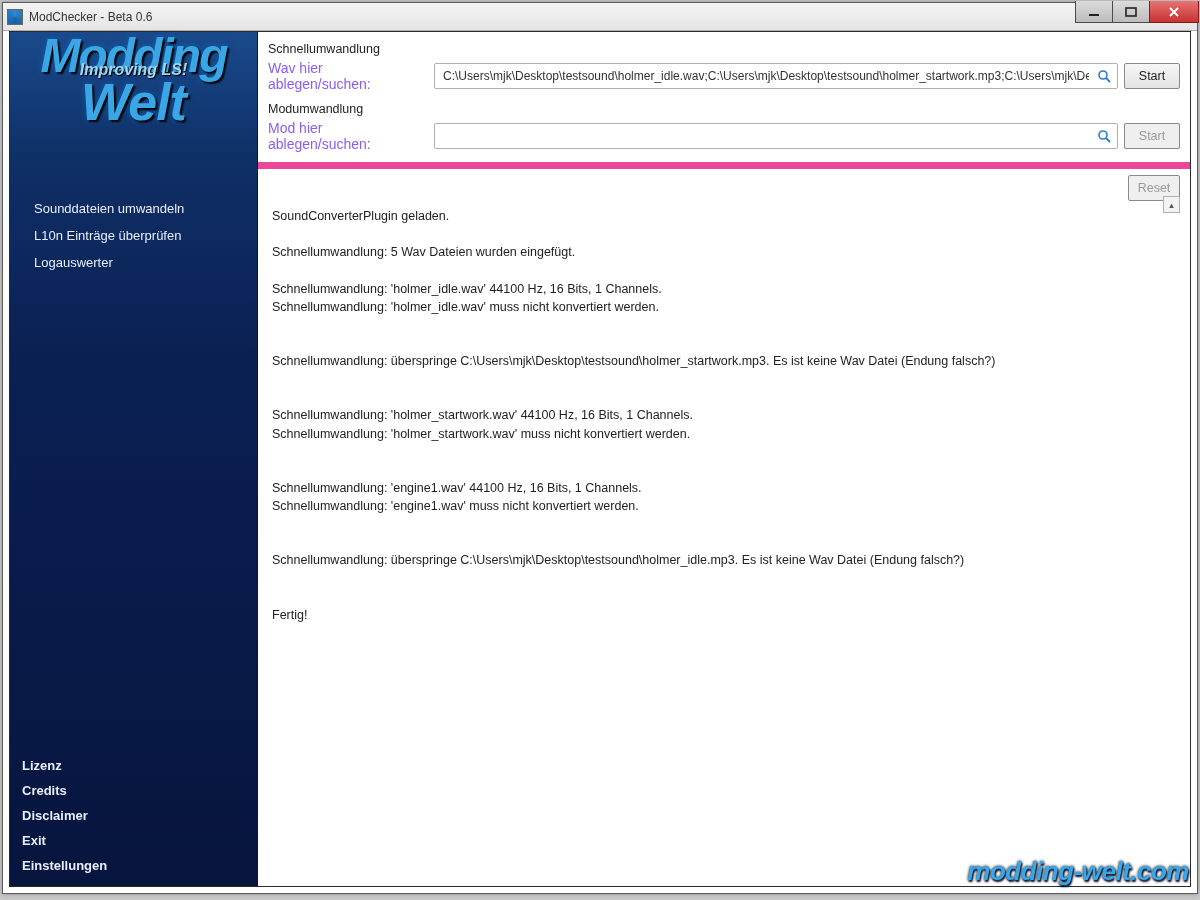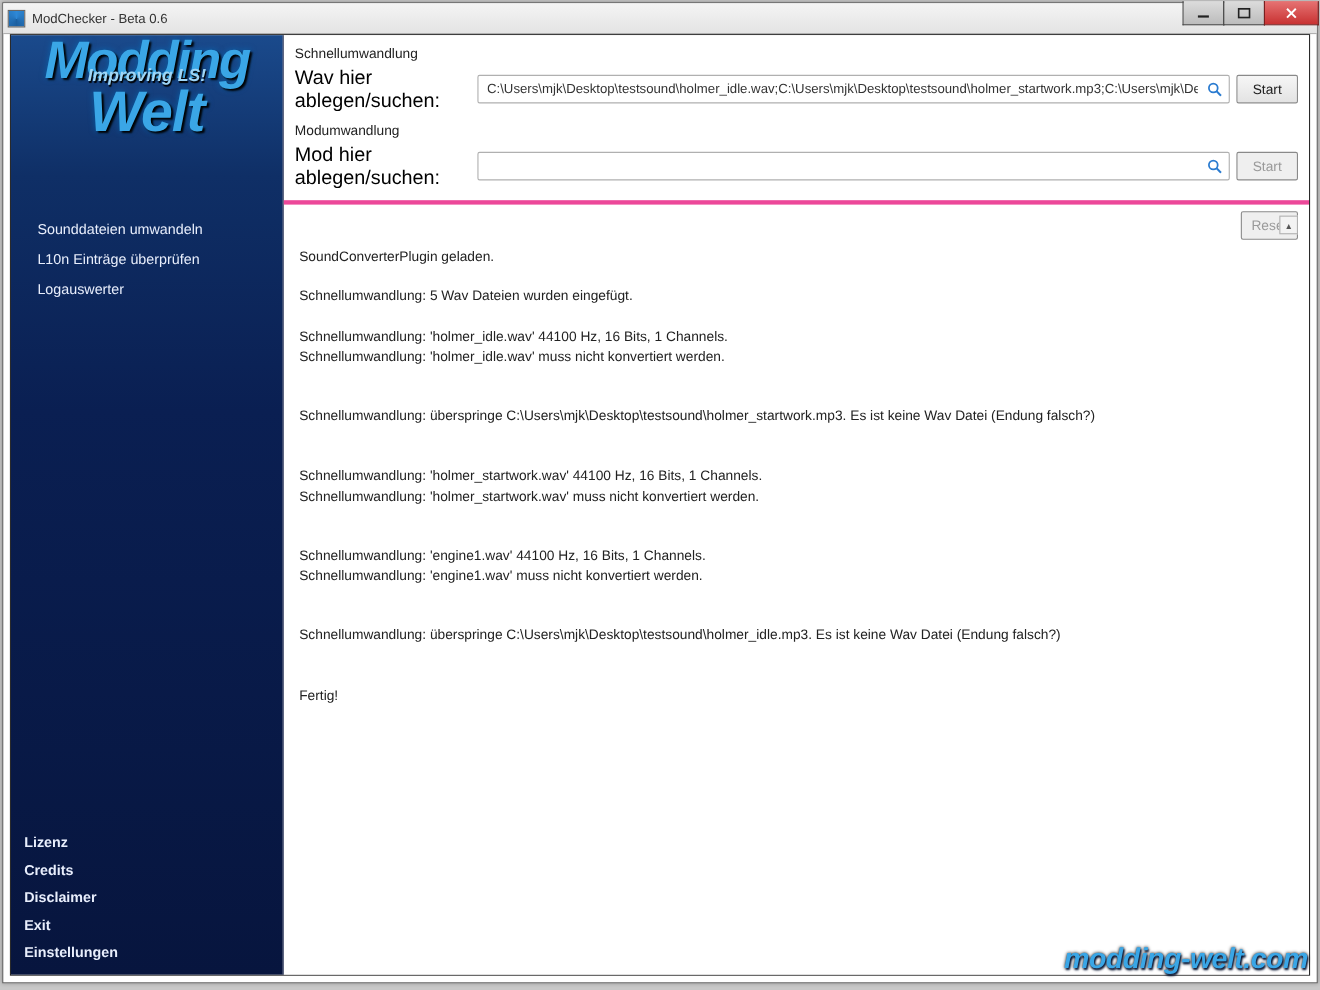--- a/index.html
+++ b/index.html
@@ -26,24 +26,24 @@
   .logo-text .l2 { font-size:52px; letter-spacing:-1px; display:block; }
   .tagline { font-size:16px; font-style:italic; color:#9fd6f6; margin-top:-14px; margin-bottom:4px; text-shadow:1px 1px 1px #000;}
   .nav-top { margin-top: 50px; }
   .nav-item { padding: 6px 24px; font-size: 13px; color: #e8eefc; cursor:pointer; }
   .sidebar .spacer { flex:1; }
   .nav-bottom { padding-bottom: 8px; }
   .nav-bottom .nav-item { padding: 5px 12px; font-weight: bold; }
 
   
   .main { flex:1; display:flex; flex-direction:column; background:#fff; position:relative;}
-  .form-area { padding: 8px 10px 0 10px; border-bottom:4px solid #ec4899; }
+  .form-area { padding: 8px 10px 0 10px; border-bottom:7px solid #ec4899; }
   .group-label { font-size: 12.5px; color:#222; margin: 2px 0 4px 0; }
   .input-row { display:flex; align-items:center; gap:6px; margin-bottom:10px; }
-  .field-label { width: 160px; font-size:18px; color:#000000; }
+  .field-label { width: 160px; font-size:14px; color:#8b5cf6; }
   .search-box { flex:1; height:26px; border:1px solid #b0b0b0; border-radius:2px; display:flex; align-items:center; background:#fff; position:relative;}
   .search-box input { flex:1; border:none; outline:none; font-size:12px; padding: 0 28px 0 8px; height:100%; background:transparent; color:#333;}
   .search-icon { position:absolute; right:4px; top:3px; width:18px; height:18px; display:flex; align-items:center; justify-content:center; color:#2a7bd0; cursor:pointer;}
   .btn { width:56px; height:26px; border:1px solid #8a8a8a; background:linear-gradient(#f6f6f6,#e3e3e3); font-size:12.5px; color:#222; cursor:pointer; border-radius:2px;}
   .btn:disabled, .btn.disabled { color:#9a9a9a; background:#efefef; cursor:default;}
   .reset-row { display:flex; justify-content:flex-end; padding: 6px 10px 6px 0; }
   .reset-row .btn { width:52px; }
 
   .log-area { flex:1; padding: 0 14px 14px 14px; font-size:12.5px; color:#222; overflow:auto; position:relative; white-space:pre-wrap; line-height:1.45;}
   .log-line { display:block; }

